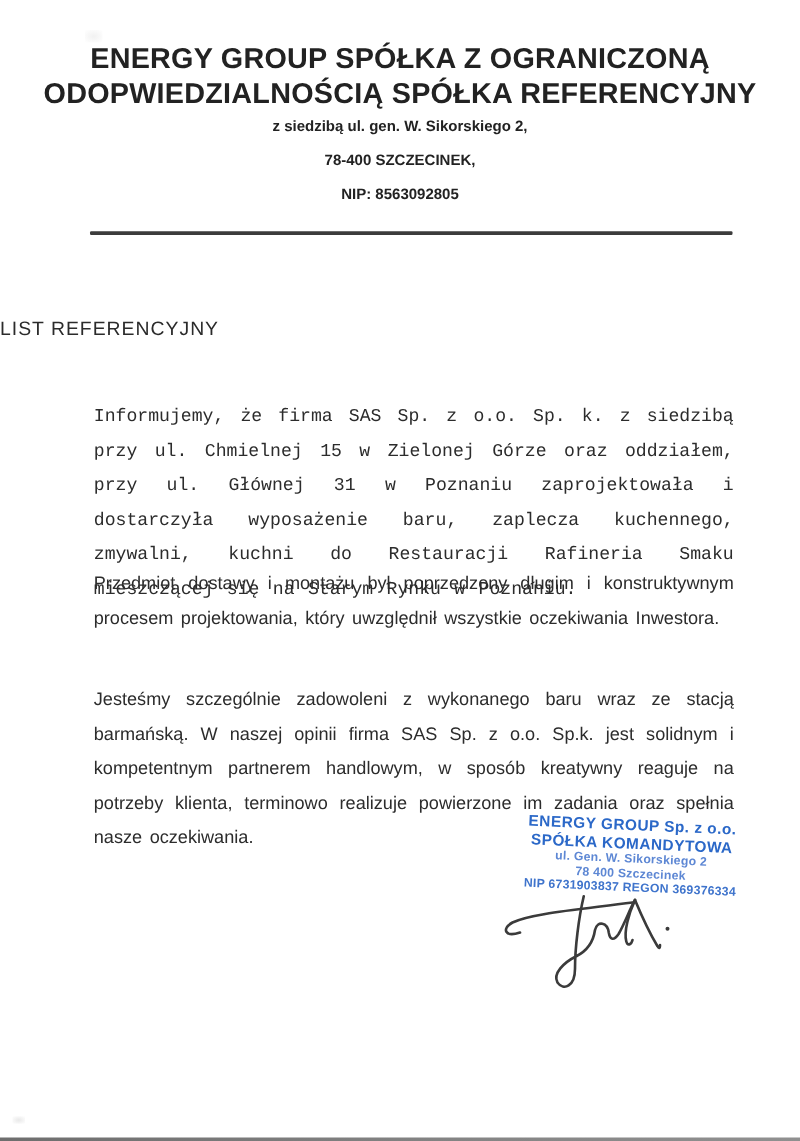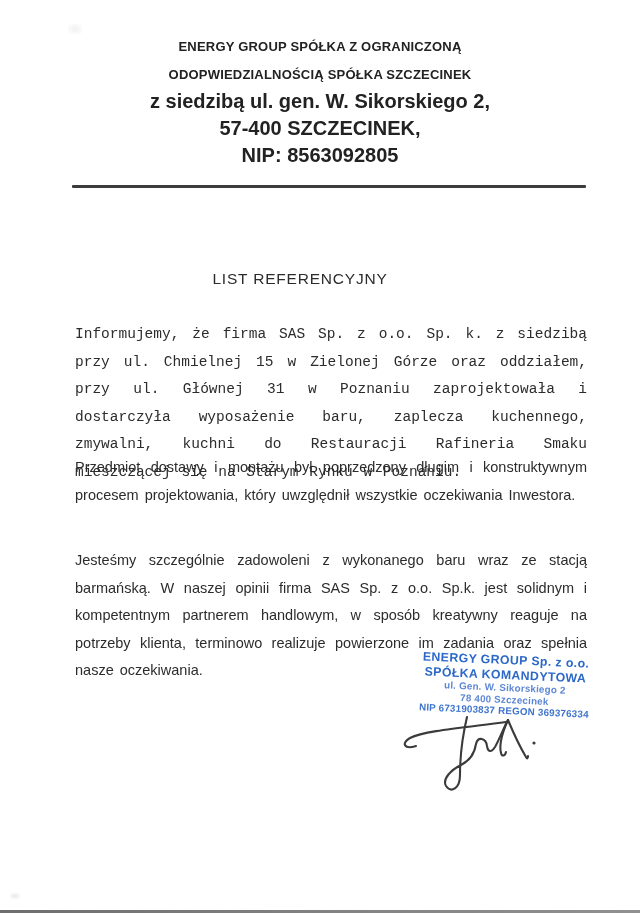--- a/index.html
+++ b/index.html
@@ -21,26 +21,26 @@
   .letterhead {
     position: absolute;
     top: 33px;
     left: 0;
     width: 640px;
     text-align: center;
     color: #222222;
     font-weight: bold;
   }
   .lh-big {
-    font-size: 13px;
+    font-size: 23px;
     line-height: 27.5px;
     letter-spacing: 0.2px;
   }
   .lh-small {
-    font-size: 20px;
+    font-size: 12px;
     line-height: 27px;
   }
 
   
   .rule {
     position: absolute;
     left: 72px;
     top: 185px;
     width: 514px;
     height: 2.5px;
@@ -56,24 +56,23 @@
     width: 586px;
     text-align: right;
     font-size: 12.5px;
     font-weight: 600;
     color: #333333;
   }
 
   
   .title {
     position: absolute;
-    top: 270px;
+    top: 255px;
     left: 0;
     width: 600px;
-    text-align: center;
     font-size: 15.5px;
     letter-spacing: 0.8px;
     color: #2b2b2b;
     font-weight: 500;
   }
 
   
   .para {
     position: absolute;
     left: 75px;
@@ -153,23 +152,23 @@
 </style>
 </head>
 <body>
 
 <div class="page">
 
   <div class="smudge-top"></div>
 
   <div class="letterhead">
     <div class="lh-big">ENERGY GROUP SPÓŁKA Z OGRANICZONĄ</div>
-    <div class="lh-big">ODOPWIEDZIALNOŚCIĄ SPÓŁKA SZCZECINEK</div>
+    <div class="lh-big">ODOPWIEDZIALNOŚCIĄ SPÓŁKA REFERENCYJNY</div>
     <div class="lh-small">z siedzibą ul. gen. W. Sikorskiego 2,</div>
-    <div class="lh-small">57-400 SZCZECINEK,</div>
+    <div class="lh-small">78-400 SZCZECINEK,</div>
     <div class="lh-small">NIP: 8563092805</div>
   </div>
 
   <div class="rule"></div>
 
 
   <div class="title">LIST REFERENCYJNY</div>
 
   <div class="para p1">Informujemy, że firma SAS Sp. z o.o. Sp. k. z siedzibą przy ul. Chmielnej 15 w Zielonej Górze oraz oddziałem, przy ul. Głównej 31 w Poznaniu zaprojektowała i dostarczyła wyposażenie baru, zaplecza kuchennego, zmywalni, kuchni do Restauracji Rafineria Smaku mieszczącej się na Starym Rynku w Poznaniu.</div>
   <div class="para p2">Przedmiot dostawy i montażu był poprzedzony długim i konstruktywnym procesem projektowania, który uwzględnił wszystkie oczekiwania Inwestora.</div>

